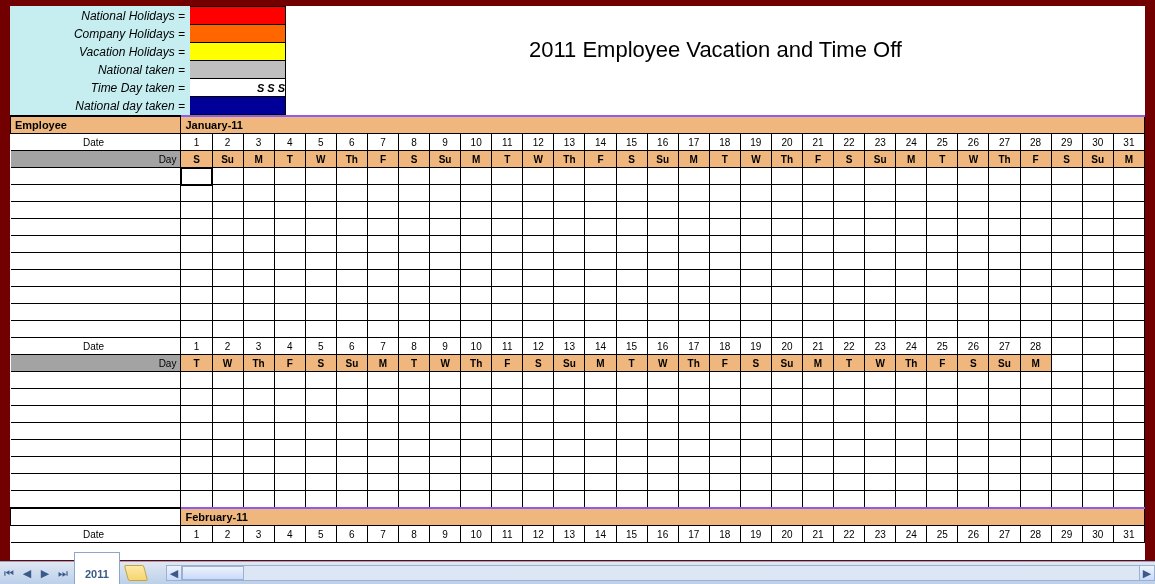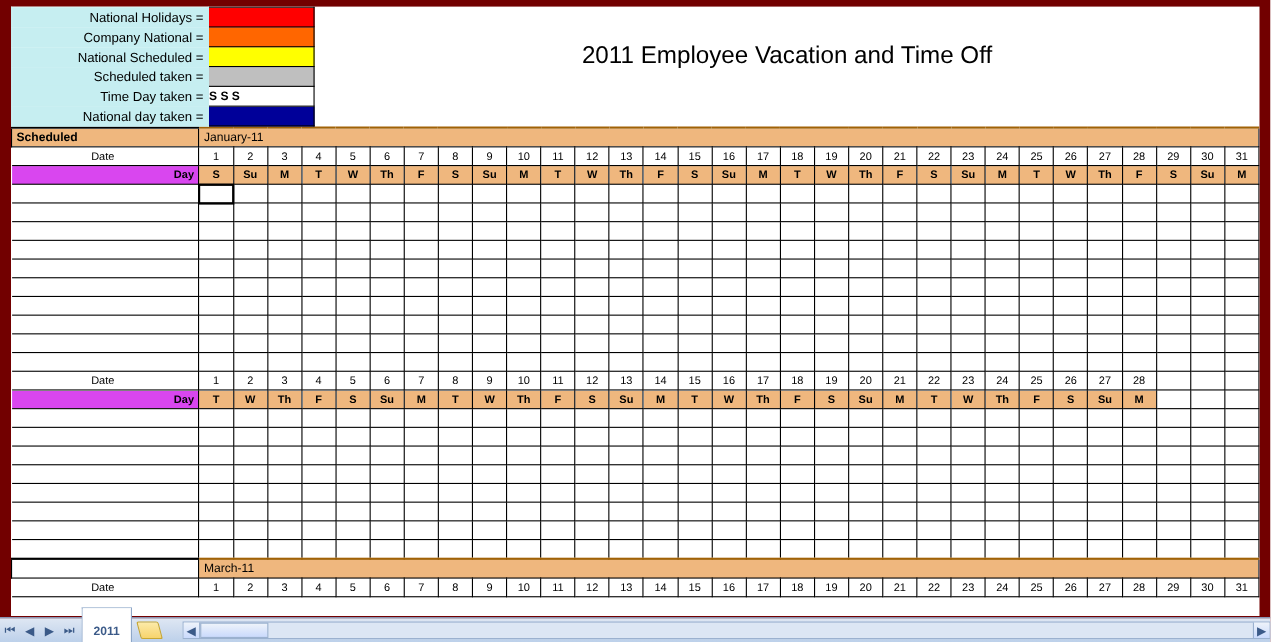--- a/index.html
+++ b/index.html
@@ -1,34 +1,34 @@
 <!DOCTYPE html>
 <html><head>
 <meta charset="utf-8">
 <style>
   html,body{margin:0;padding:0;font-family:Arial,Helvetica,sans-serif;font-size:11px;background:#fff;}
   .frame{background:#720000;width:1155px;height:584px;box-sizing:border-box;position:relative;}
   .sheet{position:absolute;left:10px;top:6px;right:10px;bottom:24px;background:#fff;overflow:hidden;}
   .legend-title{display:flex;}
   .legend{display:table;border-collapse:collapse;}
-  .lg-row{display:table-row;}
+  .lg-row{display:table-row;font-style:italic;}
   .lg-lab{display:table-cell;background:#c6eef1;border:1px solid #c6eef1;text-align:right;padding:0 4px;vertical-align:middle;height:17px;width:170px;font-size:12px;}
-  .lg-col{display:table-cell;width:95px;height:17px;border:1px solid #000;border-top:none;border-left:none;vertical-align:middle;text-align:left;font-weight:bold;}
+  .lg-col{display:table-cell;width:95px;height:17px;border:1px solid #000;border-top:none;border-left:none;vertical-align:middle;text-align:right;font-weight:bold;}
   .title{flex:1;text-align:center;font-size:22px;padding-top:31px;}
   table{border-collapse:collapse;table-layout:fixed;width:100%;}
   td,th{border:1px solid #000;padding:0;text-align:center;height:16px;overflow:hidden;}
   .emp-col{width:170px;}
   .day-col{width:31px;}
-  .hdr-month{background:#efb77e;text-align:left;font-weight:normal;padding-left:4px;border-top:2px solid #a16207;}
+  .hdr-month{background:#efb77e;text-align:left;font-weight:bold;padding-left:4px;border-top:2px solid #8b5cf6;}
   .hdr-emp{background:#efb77e;text-align:left;font-weight:bold;padding-left:4px;border-top:2px solid #000;}
   .row-date td:first-child{text-align:center;padding-right:4px;font-size:10px;border-left:none;}
   .row-day  td:first-child{text-align:right;padding-right:4px;font-size:10px;border-left:none;}
   .row-date td{font-size:10px;}
   .row-day td{background:#efb77e;font-weight:bold;font-size:10px;}
-  .row-day td:first-child{background:#d946ef;font-weight:bold;}
+  .row-day td:first-child{background:#a3a3a3;font-weight:normal;}
   .blank td{height:16px;}
   .blank td:first-child{border-left:none;}
   .sel{outline:2px solid #000;outline-offset:-1px;position:relative;}
   .tabbar{position:absolute;left:0;right:0;bottom:0;height:22px;background:linear-gradient(#dfe7f3,#bcd0ea);border-top:1px solid #8ea7c8;display:flex;align-items:center;font-size:11px;}
   .tabbtn{width:16px;height:16px;display:flex;align-items:center;justify-content:center;color:#3b5a88;margin:0 1px;}
   .tab{background:#fff;border:1px solid #8ea7c8;border-bottom:none;padding:15px 10px;border-radius:0 0 4px 4px;margin-left:2px;font-weight:bold;color:#3b5a88;}
   .newtab{width:18px;height:14px;background:linear-gradient(#fceaa8,#f7d46d);border:1px solid #c8a732;border-radius:2px;margin-left:6px;position:relative;transform:skewX(15deg);}
   .scroll{flex:1;margin-left:20px;height:14px;background:#dce6f4;border:1px solid #9bb1cf;position:relative;}
   .scroll .l,.scroll .r{position:absolute;top:0;bottom:0;width:14px;background:linear-gradient(#eef3fa,#cadafc);display:flex;align-items:center;justify-content:center;color:#3b5a88;}
   .scroll .l{left:0;border-right:1px solid #9bb1cf;}
@@ -41,29 +41,29 @@
 <div class="frame">
   <div class="sheet">
 
     <div class="legend-title">
       <div class="legend" id="legend">
           <div class="lg-row">
             <div class="lg-lab">National Holidays =</div>
             <div class="lg-col" style="background: rgb(255, 0, 0); border-top: 1px solid rgb(0, 0, 0);"></div>
           </div>
           <div class="lg-row">
-            <div class="lg-lab">Company National =</div>
+            <div class="lg-lab">Company Holidays =</div>
             <div class="lg-col" style="background: rgb(255, 102, 0);"></div>
           </div>
           <div class="lg-row">
-            <div class="lg-lab">National Scheduled =</div>
+            <div class="lg-lab">Vacation Holidays =</div>
             <div class="lg-col" style="background: rgb(255, 255, 0);"></div>
           </div>
           <div class="lg-row">
-            <div class="lg-lab">Scheduled taken =</div>
+            <div class="lg-lab">National taken =</div>
             <div class="lg-col" style="background: rgb(191, 191, 191);"></div>
           </div>
           <div class="lg-row">
             <div class="lg-lab">Time Day taken =</div>
             <div class="lg-col" style="background: rgb(255, 255, 255);">S      S      S</div>
           </div>
           <div class="lg-row">
             <div class="lg-lab">National day taken =</div>
             <div class="lg-col" style="background: rgb(0, 0, 153);"></div>
           </div>
@@ -101,21 +101,21 @@
           <col class="day-col">
           <col class="day-col">
           <col class="day-col">
           <col class="day-col">
           <col class="day-col">
           <col class="day-col">
           <col class="day-col">
       </colgroup>
       <tbody id="grid-body">
           <tr>
-            <td class="hdr-emp">Scheduled</td>
+            <td class="hdr-emp">Employee</td>
             <td class="hdr-month" colspan="31">January-11</td>
           </tr>
           <tr class="row-date">
             <td>Date</td>
             <td>1</td>
             <td>2</td>
             <td>3</td>
             <td>4</td>
             <td>5</td>
             <td>6</td>
@@ -854,21 +854,21 @@
             <td></td>
             <td></td>
             <td></td>
             <td></td>
             <td></td>
             <td></td>
             <td></td>
           </tr>
           <tr>
             <td class="hdr-emp" style="background: rgb(255, 255, 255); font-weight: normal;"></td>
-            <td class="hdr-month" colspan="31">March-11</td>
+            <td class="hdr-month" colspan="31">February-11</td>
           </tr>
           <tr class="row-date">
             <td>Date</td>
             <td>1</td>
             <td>2</td>
             <td>3</td>
             <td>4</td>
             <td>5</td>
             <td>6</td>
             <td>7</td>

